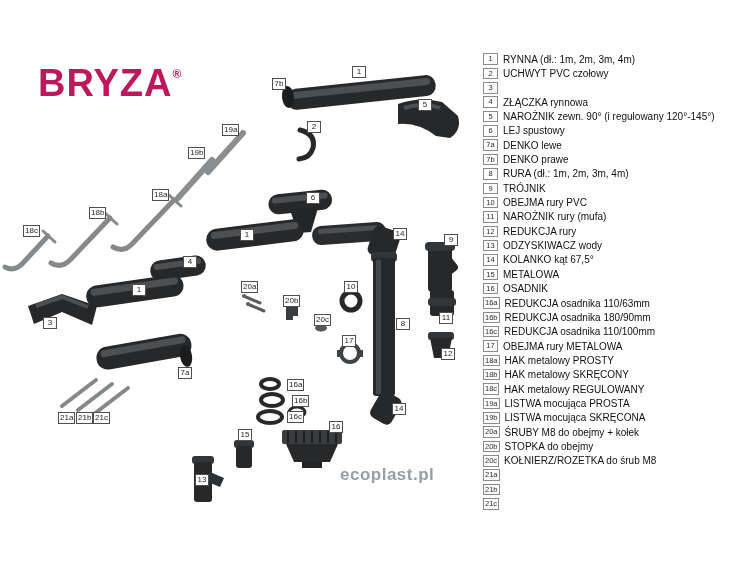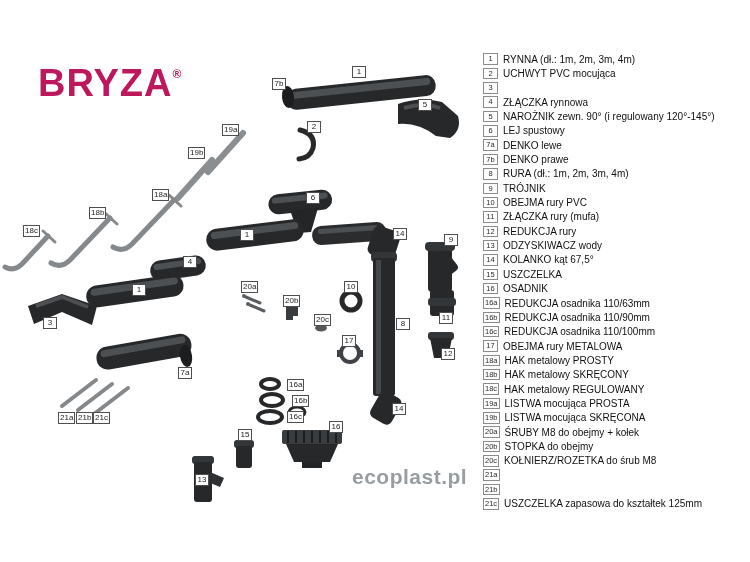--- a/index.html
+++ b/index.html
@@ -9,21 +9,21 @@
 
   .logo { position:absolute; left:38px; top:64px; font-weight:bold; font-size:38px; color:#be185d; letter-spacing:1px; line-height:1; }
   .logo .reg { font-size:12px; vertical-align:18px; font-weight:bold; }
 
   .art { position:absolute; left:0; top:0; }
 
   .dlabels { position:absolute; left:0; top:0; width:485px; height:562px; }
   .dlabel { position:absolute; background:#ffffff; border:1px solid #4e4e4e; color:#1d1d1d;
             font-size:8px; line-height:10px; min-width:14px; text-align:center; padding:0 1px; }
 
-  .website { position:absolute; left:352px; top:465px; font-size:21px; font-weight:bold; color:#979da1; letter-spacing:0.5px; }
+  .website { position:absolute; left:340px; top:465px; font-size:17px; font-weight:bold; color:#979da1; letter-spacing:0.5px; }
 
   .legend { position:absolute; left:483px; top:52px; width:266px; }
   .lrow { display:flex; align-items:center; height:14.35px; white-space:nowrap; }
   .lcode { flex:0 0 auto; min-width:15px; border:1px solid #8b8b8b; background:#fdfdfd; color:#2c2c2c;
            font-size:7.5px; line-height:9.5px; text-align:center; padding:0 1px; margin-right:5px; }
   .ltext { font-size:10px; color:#101010; }
 </style>
 </head>
 <body>
 
@@ -270,21 +270,21 @@
 
   <div class="legend">
 
       <div class="lrow">
         <span class="lcode">1</span>
         <span class="ltext">RYNNA (dł.: 1m, 2m, 3m, 4m)</span>
       </div>
 
       <div class="lrow">
         <span class="lcode">2</span>
-        <span class="ltext">UCHWYT PVC mocująca</span>
+        <span class="ltext">UCHWYT PVC czołowy</span>
       </div>
 
       <div class="lrow">
         <span class="lcode">3</span>
       </div>
 
       <div class="lrow">
         <span class="lcode">4</span>
         <span class="ltext">ZŁĄCZKA rynnowa</span>
       </div>
@@ -319,56 +319,56 @@
         <span class="ltext">TRÓJNIK</span>
       </div>
 
       <div class="lrow">
         <span class="lcode">10</span>
         <span class="ltext">OBEJMA rury PVC</span>
       </div>
 
       <div class="lrow">
         <span class="lcode">11</span>
-        <span class="ltext">ZŁĄCZKA rury (mufa)</span>
+        <span class="ltext">NAROŻNIK rury (mufa)</span>
       </div>
 
       <div class="lrow">
         <span class="lcode">12</span>
         <span class="ltext">REDUKCJA rury</span>
       </div>
 
       <div class="lrow">
         <span class="lcode">13</span>
         <span class="ltext">ODZYSKIWACZ wody</span>
       </div>
 
       <div class="lrow">
         <span class="lcode">14</span>
         <span class="ltext">KOLANKO kąt 67,5°</span>
       </div>
 
       <div class="lrow">
         <span class="lcode">15</span>
-        <span class="ltext">USZCZELKA</span>
+        <span class="ltext">METALOWA</span>
       </div>
 
       <div class="lrow">
         <span class="lcode">16</span>
         <span class="ltext">OSADNIK</span>
       </div>
 
       <div class="lrow">
         <span class="lcode">16a</span>
         <span class="ltext">REDUKCJA osadnika 110/63mm</span>
       </div>
 
       <div class="lrow">
         <span class="lcode">16b</span>
-        <span class="ltext">REDUKCJA osadnika 110/90mm</span>
+        <span class="ltext">REDUKCJA osadnika 180/90mm</span>
       </div>
 
       <div class="lrow">
         <span class="lcode">16c</span>
         <span class="ltext">REDUKCJA osadnika 110/100mm</span>
       </div>
 
       <div class="lrow">
         <span class="lcode">17</span>
         <span class="ltext">OBEJMA rury METALOWA</span>
@@ -417,17 +417,16 @@
       <div class="lrow">
         <span class="lcode">21a</span>
       </div>
 
       <div class="lrow">
         <span class="lcode">21b</span>
       </div>
 
       <div class="lrow">
         <span class="lcode">21c</span>
-        <span class="ltext">USZCZELKA zapasowa do kształtek 125mm</span>
       </div>
     </div>
 
 </div>
 
 </body></html>

